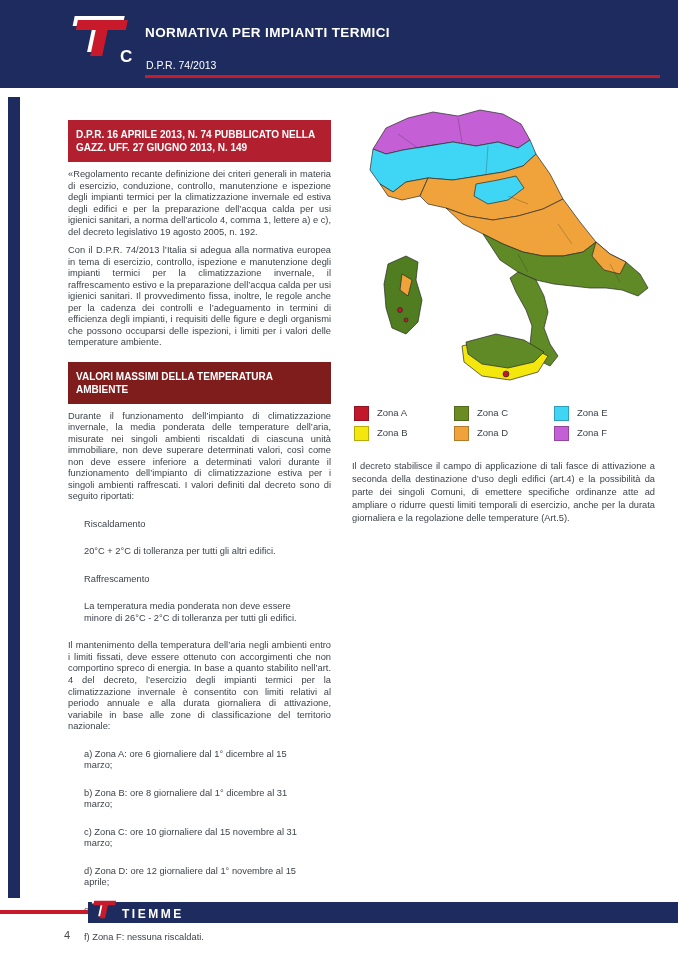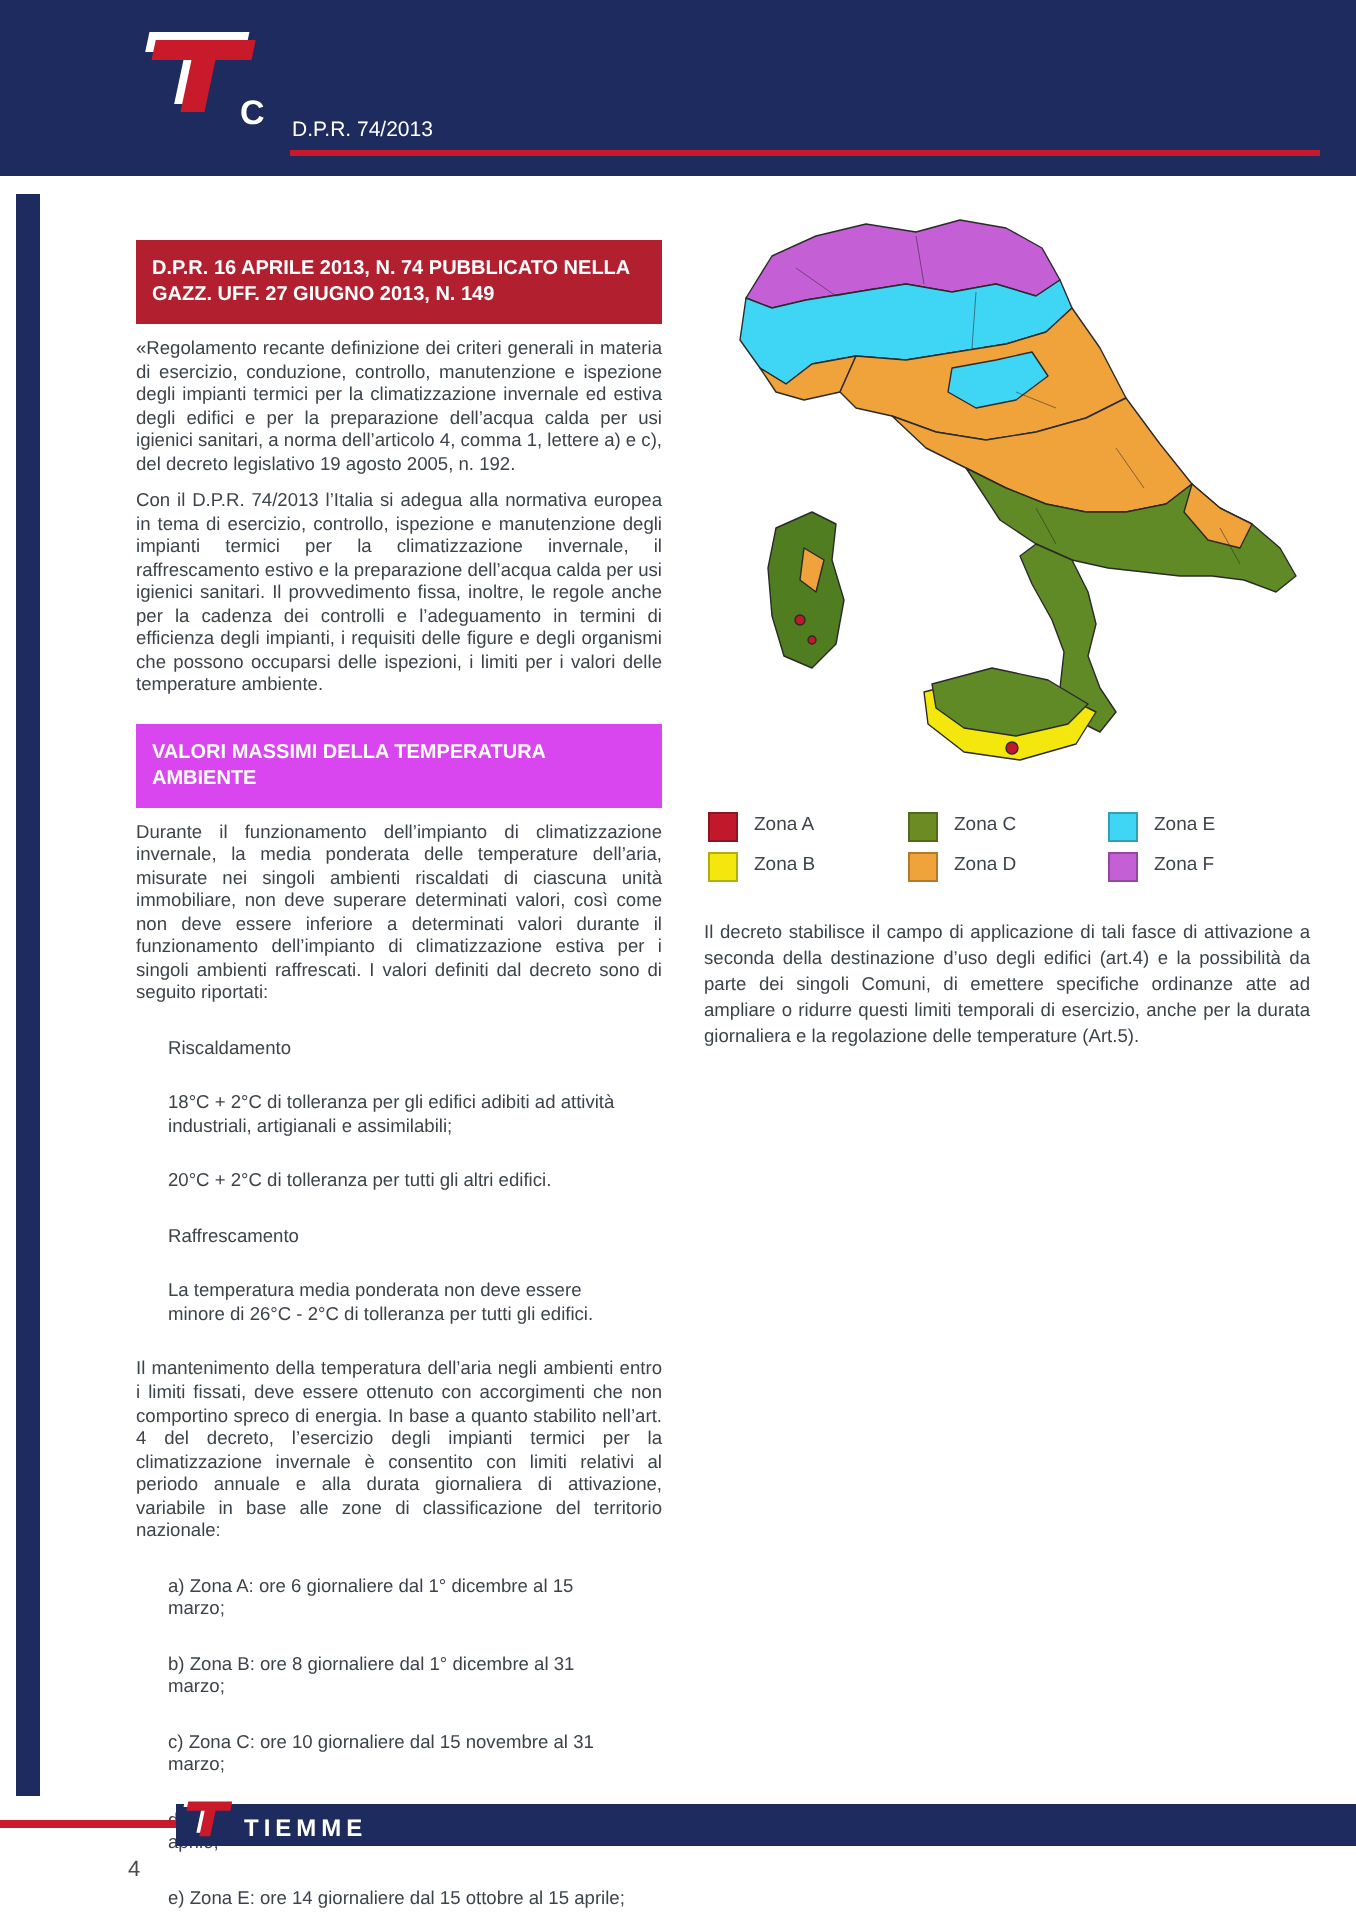--- a/index.html
+++ b/index.html
@@ -55,37 +55,37 @@
   <header class="topbar">
     <div class="logo">
       <svg viewBox="0 0 92 56" width="92" height="56">
         <g transform="skewX(-12) translate(14,0)">
           <path d="M8 10 H58 V20 H40 V46 H28 V20 H8 Z" fill="#ffffff" transform="translate(-4,-4)"></path>
           <path d="M8 10 H58 V20 H40 V46 H28 V20 H8 Z" fill="#c81a2b"></path>
         </g>
         <text x="62" y="52" font-size="17" font-weight="bold" fill="#ffffff" font-family="Liberation Sans, sans-serif">C</text>
       </svg>
     </div>
+    <div class="hdr-title">NORMATIVA PER IMPIANTI TERMICI</div>
     <div class="hdr-subtitle">D.P.R. 74/2013</div>
     <div class="hdr-redline"></div>
   </header>
 
   <div class="side-strip"></div>
 
   <section class="col-left">
     <div class="box box-red" style="background-color: rgb(178, 32, 48);">D.P.R. 16 APRILE 2013, N. 74 PUBBLICATO NELLA GAZZ. UFF. 27 GIUGNO 2013, N. 149</div>
     <p class="para">«Regolamento recante definizione dei criteri generali in materia di esercizio, conduzione, controllo, manutenzione e ispezione degli impianti termici per la climatizzazione invernale ed estiva degli edifici e per la preparazione dell’acqua calda per usi igienici sanitari, a norma dell’articolo 4, comma 1, lettere a) e c), del decreto legislativo 19 agosto 2005, n. 192.</p>
     <p class="para">Con il D.P.R. 74/2013 l’Italia si adegua alla normativa europea in tema di esercizio, controllo, ispezione e manutenzione degli impianti termici per la climatizzazione invernale, il raffrescamento estivo e la preparazione dell’acqua calda per usi igienici sanitari. Il provvedimento fissa, inoltre, le regole anche per la cadenza dei controlli e l’adeguamento in termini di efficienza degli impianti, i requisiti delle figure e degli organismi che possono occuparsi delle ispezioni, i limiti per i valori delle temperature ambiente.</p>
 
-    <div class="box box-blue" style="background-color: #d946ef;">VALORI MASSIMI DELLA TEMPERATURA AMBIENTE</div>
+    <div class="box box-blue" style="background-color: #7f1d1d;">VALORI MASSIMI DELLA TEMPERATURA AMBIENTE</div>
     <p class="para">Durante il funzionamento dell’impianto di climatizzazione invernale, la media ponderata delle temperature dell’aria, misurate nei singoli ambienti riscaldati di ciascuna unità immobiliare, non deve superare determinati valori, così come non deve essere inferiore a determinati valori durante il funzionamento dell’impianto di climatizzazione estiva per i singoli ambienti raffrescati. I valori definiti dal decreto sono di seguito riportati:</p>
 
     <div class="block">
       <div class="line">Riscaldamento</div>
-      <div class="line">18°C + 2°C di tolleranza per gli edifici adibiti ad attività industriali, artigianali e assimilabili;</div>
       <div class="line">20°C + 2°C di tolleranza per tutti gli altri edifici.</div>
       <div class="line">Raffrescamento</div>
       <div class="line">La temperatura media ponderata non deve essere minore di 26°C - 2°C di tolleranza per tutti gli edifici.</div>
     </div>
 
     <p class="para">Il mantenimento della temperatura dell’aria negli ambienti entro i limiti fissati, deve essere ottenuto con accorgimenti che non comportino spreco di energia. In base a quanto stabilito nell’art. 4 del decreto, l’esercizio degli impianti termici per la climatizzazione invernale è consentito con limiti relativi al periodo annuale e alla durata giornaliera di attivazione, variabile in base alle zone di classificazione del territorio nazionale:</p>
 
     <div class="block">
       <div class="line">a) Zona A: ore 6 giornaliere dal 1° dicembre al 15 marzo;</div>
       <div class="line">b) Zona B: ore 8 giornaliere dal 1° dicembre al 31 marzo;</div>

